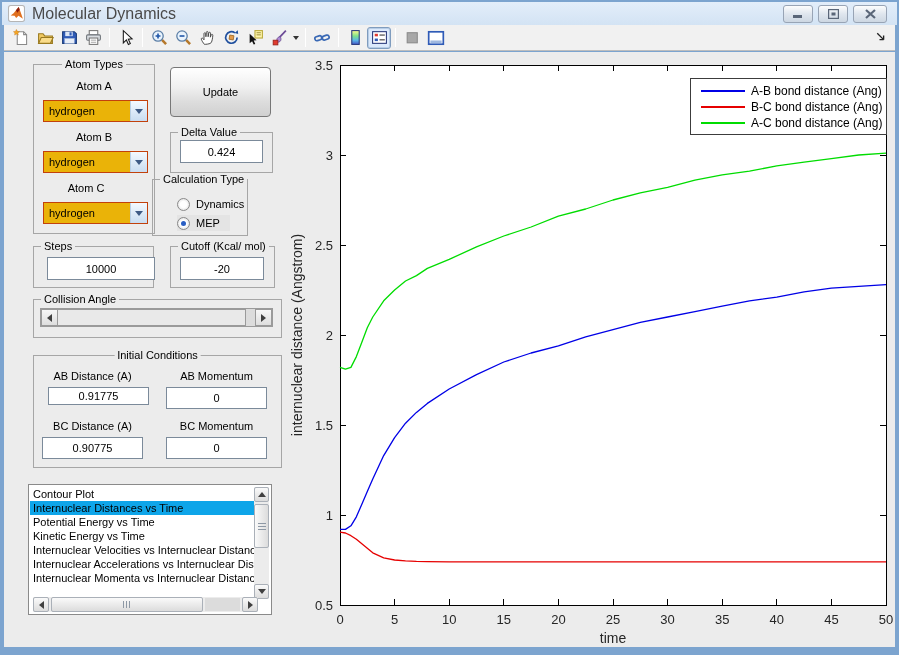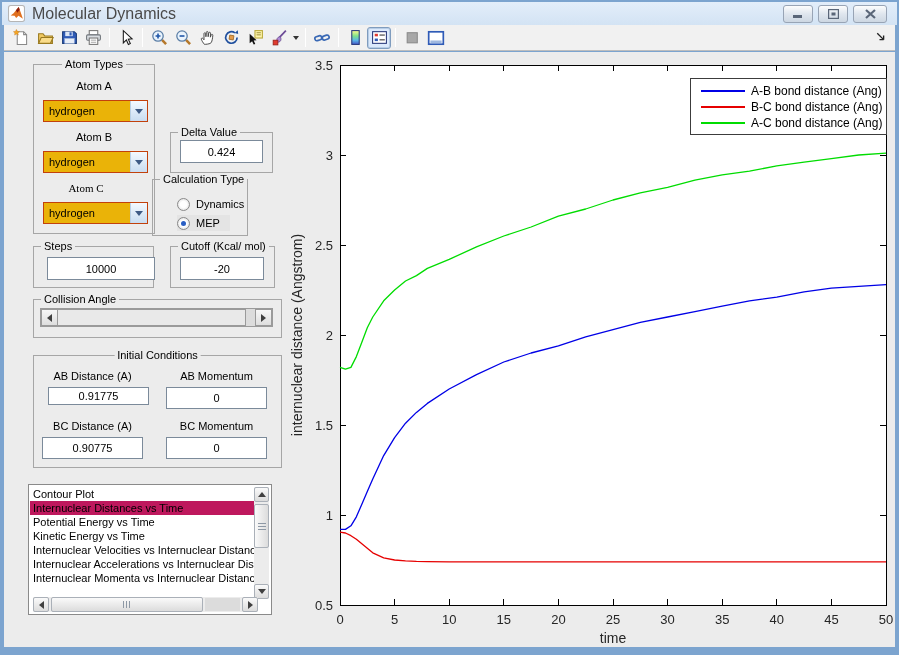--- a/index.html
+++ b/index.html
@@ -69,21 +69,21 @@
   .tri-l { width:0; height:0; border:4px solid transparent; border-right:5px solid #404040; margin-right:4px;}
   .tri-r { width:0; height:0; border:4px solid transparent; border-left:5px solid #404040; margin-left:4px;}
   .tri-u { width:0; height:0; border:4px solid transparent; border-bottom:5px solid #404040; margin-bottom:4px;}
   .tri-d { width:0; height:0; border:4px solid transparent; border-top:5px solid #404040; margin-top:4px;}
 
   
   .listbox { position:absolute; background:#fff; border:1px solid #8a8a8a; }
   .list-items { position:absolute; left:1px; top:2px; width:228px; }
   .list-item { height:14px; line-height:14px; font-size:11px; padding-left:3px; white-space:nowrap;
     overflow:hidden; color:#000; }
-  .list-item.sel { background:#be185d; }
+  .list-item.sel { background:#0ea5e9; }
   .vscroll { position:absolute; right:2px; top:2px; width:15px; height:112px; background:#ececec; }
   .hscroll { position:absolute; left:4px; bottom:2px; width:225px; height:15px; background:#ececec; display:flex; }
   .sc-btn { background:linear-gradient(#fafafa,#dcdcdc); border:1px solid #aab0b8; border-radius:2px;
     display:flex; align-items:center; justify-content:center; }
   .v-btn { width:15px; height:15px; }
   .h-btn { width:16px; height:15px; }
   .v-thumb { position:absolute; left:0; top:17px; width:15px; height:44px; border:1px solid #aab0b8; border-radius:2px;
     background:linear-gradient(90deg,#fafafa,#dcdcdc); display:flex; align-items:center; justify-content:center; }
   .h-thumb { width:152px; margin-left:2px; border:1px solid #aab0b8; border-radius:2px;
     background:linear-gradient(#fafafa,#dcdcdc); display:flex; align-items:center; justify-content:center; }
@@ -278,28 +278,29 @@
           <span class="combo-tri"></span>
         </span>
     </div>
     <div class="ctl-label" style="left:29px; top:79px; width:122px;">Atom B</div>
     <div class="combo" style="left:39px; top:99px; width:105px; height:22px;">
       <span class="combo-value">hydrogen</span>
       <span class="combo-btn">
           <span class="combo-tri"></span>
         </span>
     </div>
-    <div class="ctl-label" style="left:29px; top:130px; width:106px;font-family:Liberation Serif, serif;">Atom C</div>
+    <div class="ctl-label" style="left:29px; top:130px; width:106px;">Atom C</div>
     <div class="combo" style="left:39px; top:150px; width:105px; height:22px;">
       <span class="combo-value">hydrogen</span>
       <span class="combo-btn">
           <span class="combo-tri"></span>
         </span>
     </div>
 
+    <div class="btn-update" style="left:166px; top:15px; width:101px; height:50px;">Update</div>
 
     <div class="gbox" style="left:166px; top:80px; width:103px; height:41px;">
       <span class="glabel">Delta Value</span>
     </div>
     <div class="field" style="left:176px; top:88px; width:83px; height:23px;">0.424</div>
 
     <div class="gbox" style="left:148px; top:127px; width:96px; height:57px;">
       <span class="glabel">Calculation Type</span>
     </div>
     <div class="radio-row" style="left:173px; top:144px;">

